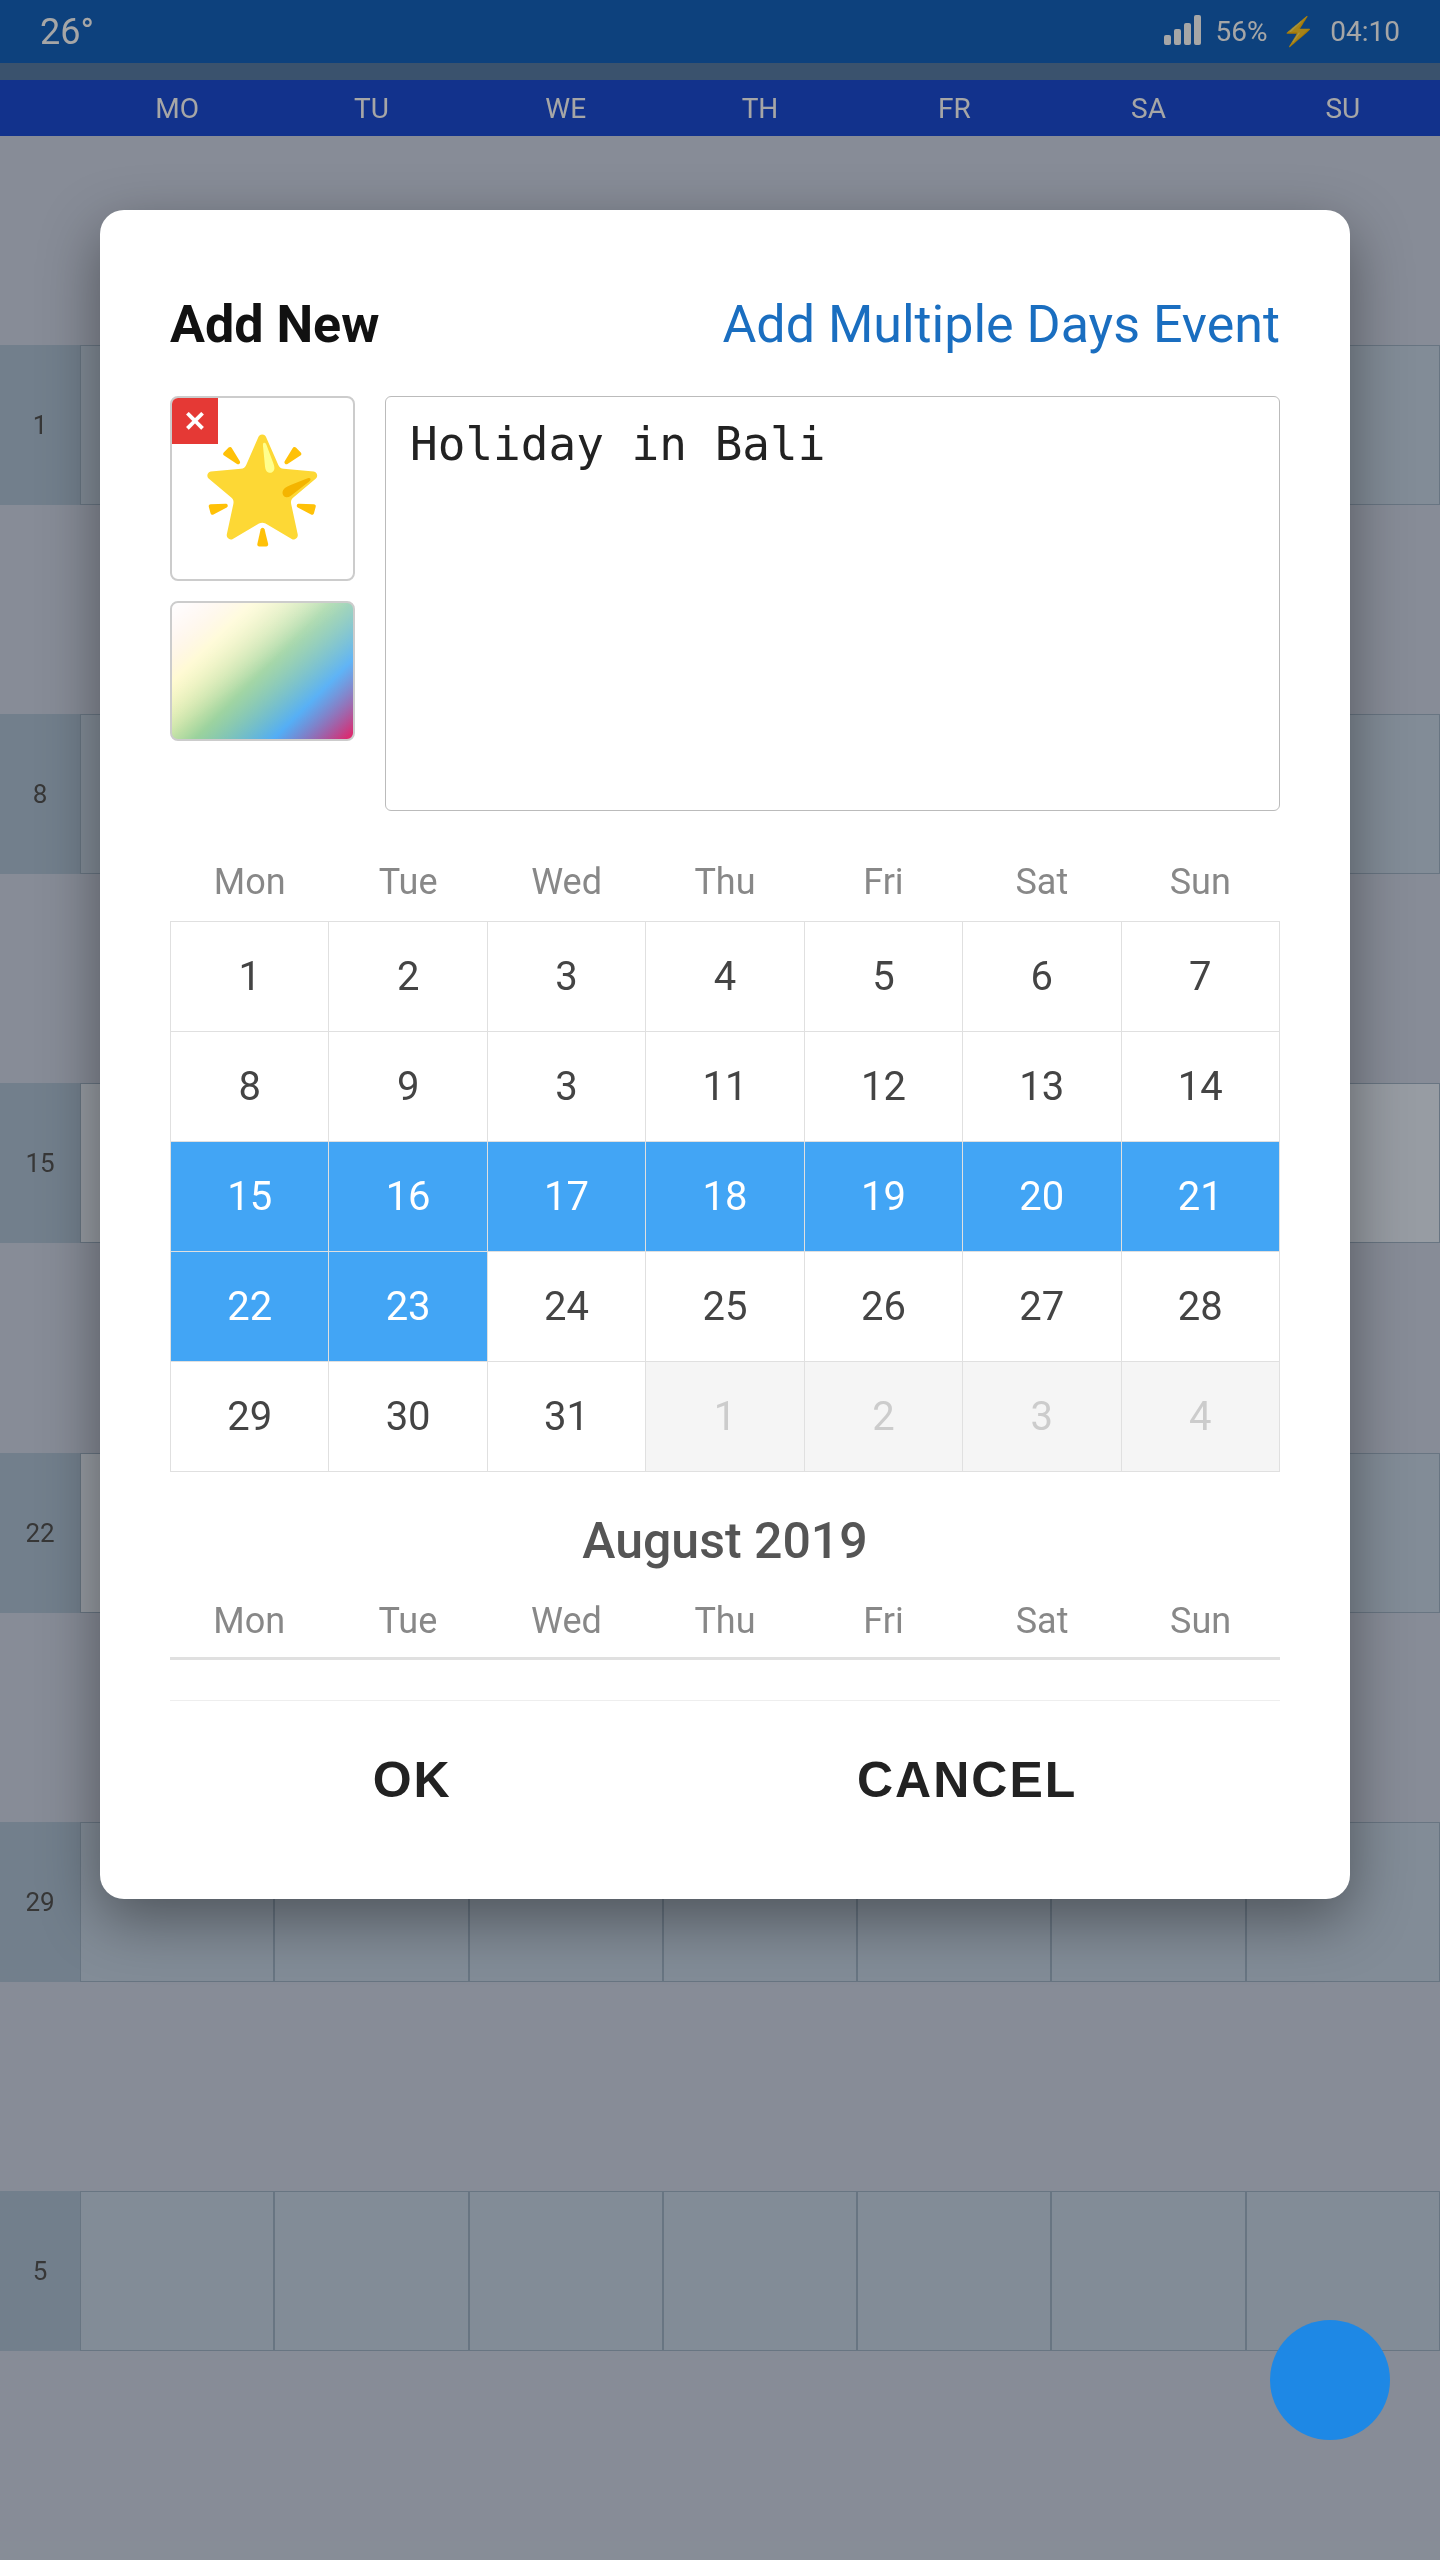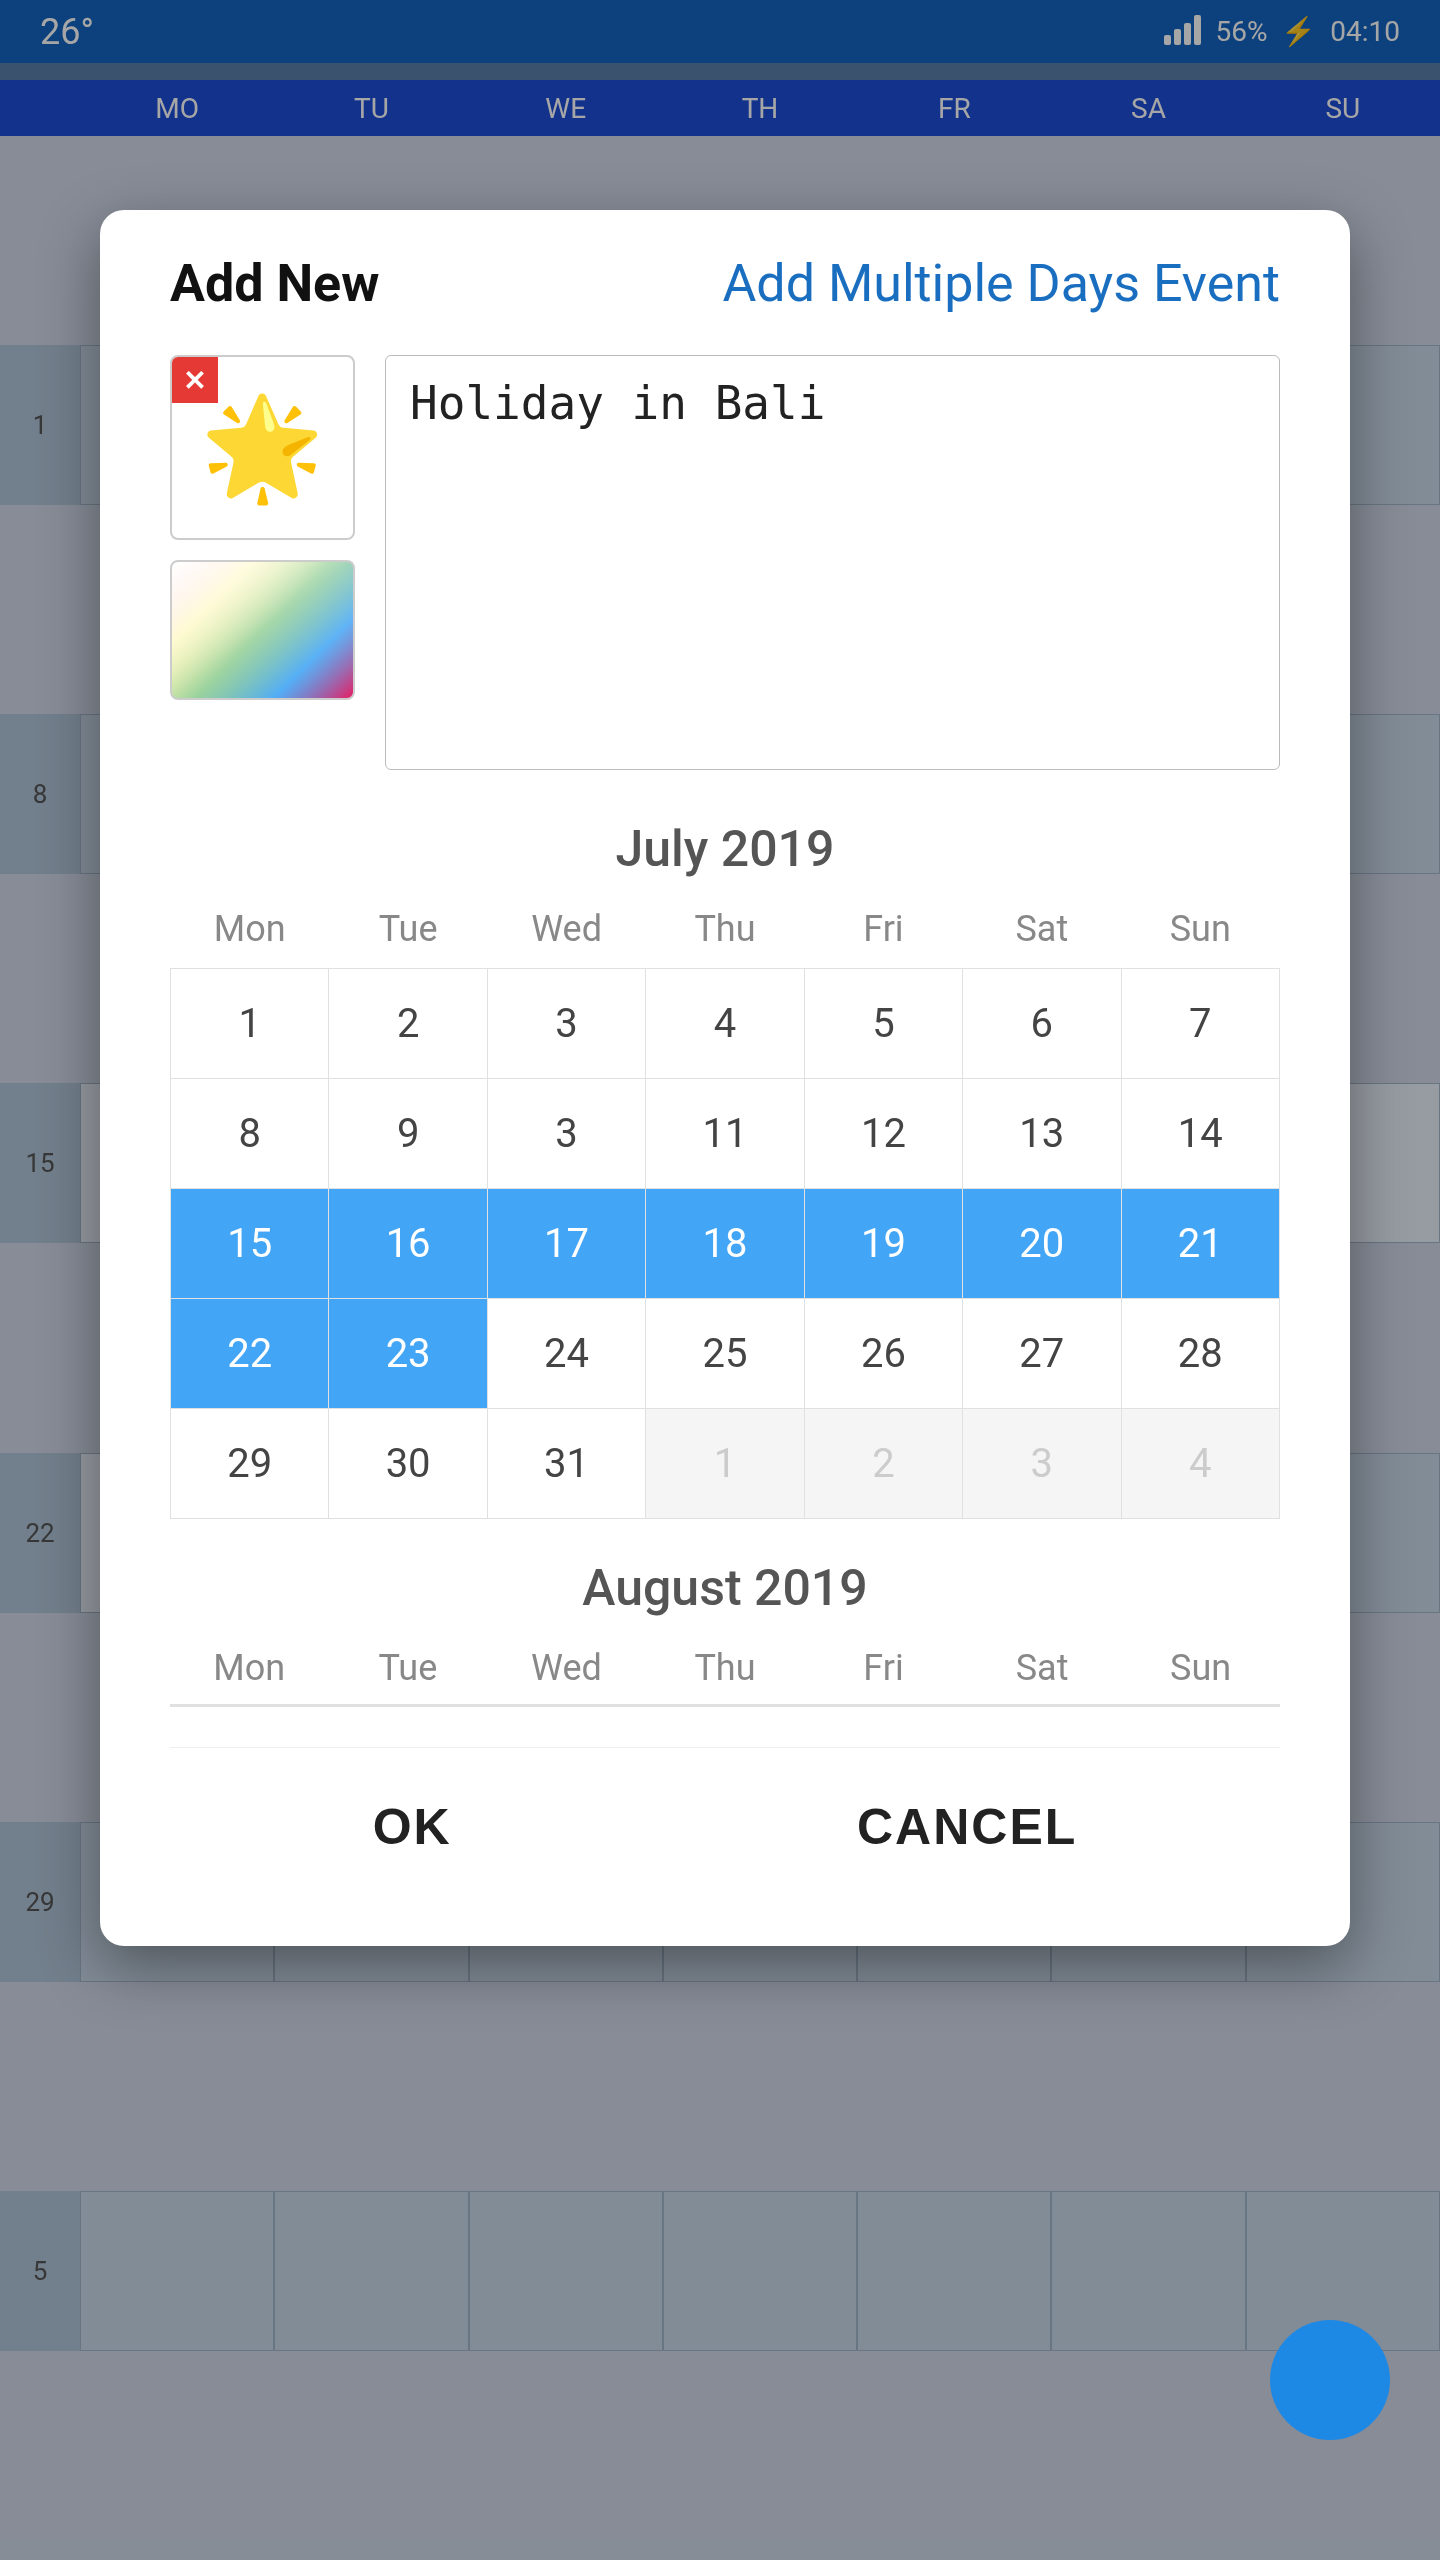--- a/index.html
+++ b/index.html
@@ -98,21 +98,21 @@
 
     
     .dialog {
       position: absolute;
       top: 210px;
       left: 100px;
       width: 1250px;
       background: white;
       border-radius: 24px;
       z-index: 30;
-      padding: 43px 70px 70px 70px;
+      padding: 84px 70px 70px 70px;
       box-shadow: 0 20px 60px rgba(0,0,0,0.4);
     }
 
     
     .dialog-header {
       display: flex;
       align-items: flex-start;
       justify-content: space-between;
       margin-bottom: 40px;
     }
@@ -407,21 +407,20 @@
       <div class="icon-box">
         <div class="remove-badge"></div>
         <span class="sun-icon">🌟</span>
       </div>
       <div class="color-picker-box"></div>
     </div>
     <textarea class="event-input" style="">Holiday in Bali</textarea>
   </div>
 
   <div class="calendar-section">
-    <div class="month-title">July 2019</div>
     <table class="cal-grid">
       <thead>
         <tr>
           <th>Mon</th>
           <th>Tue</th>
           <th>Wed</th>
           <th>Thu</th>
           <th>Fri</th>
           <th>Sat</th>
           <th>Sun</th>

